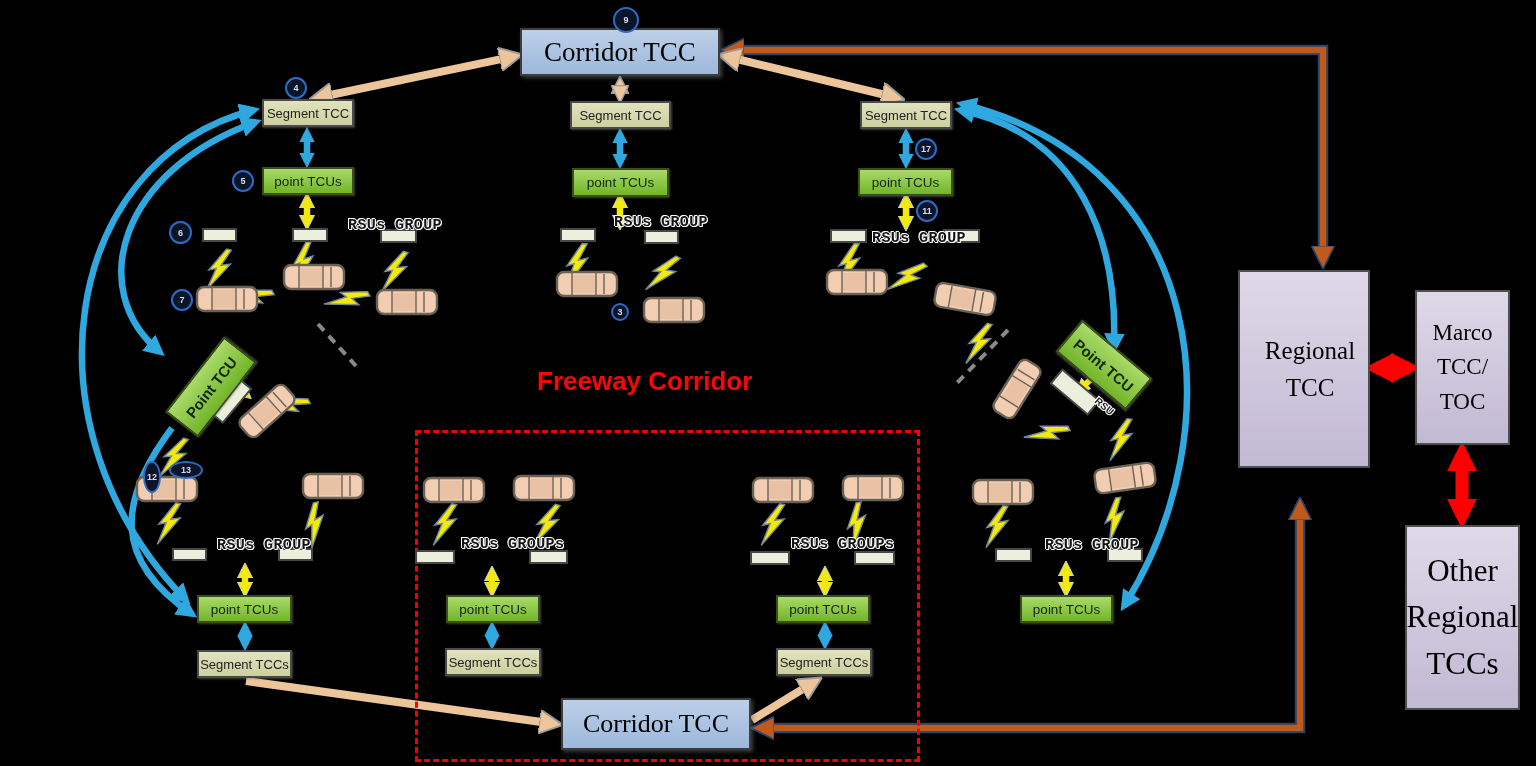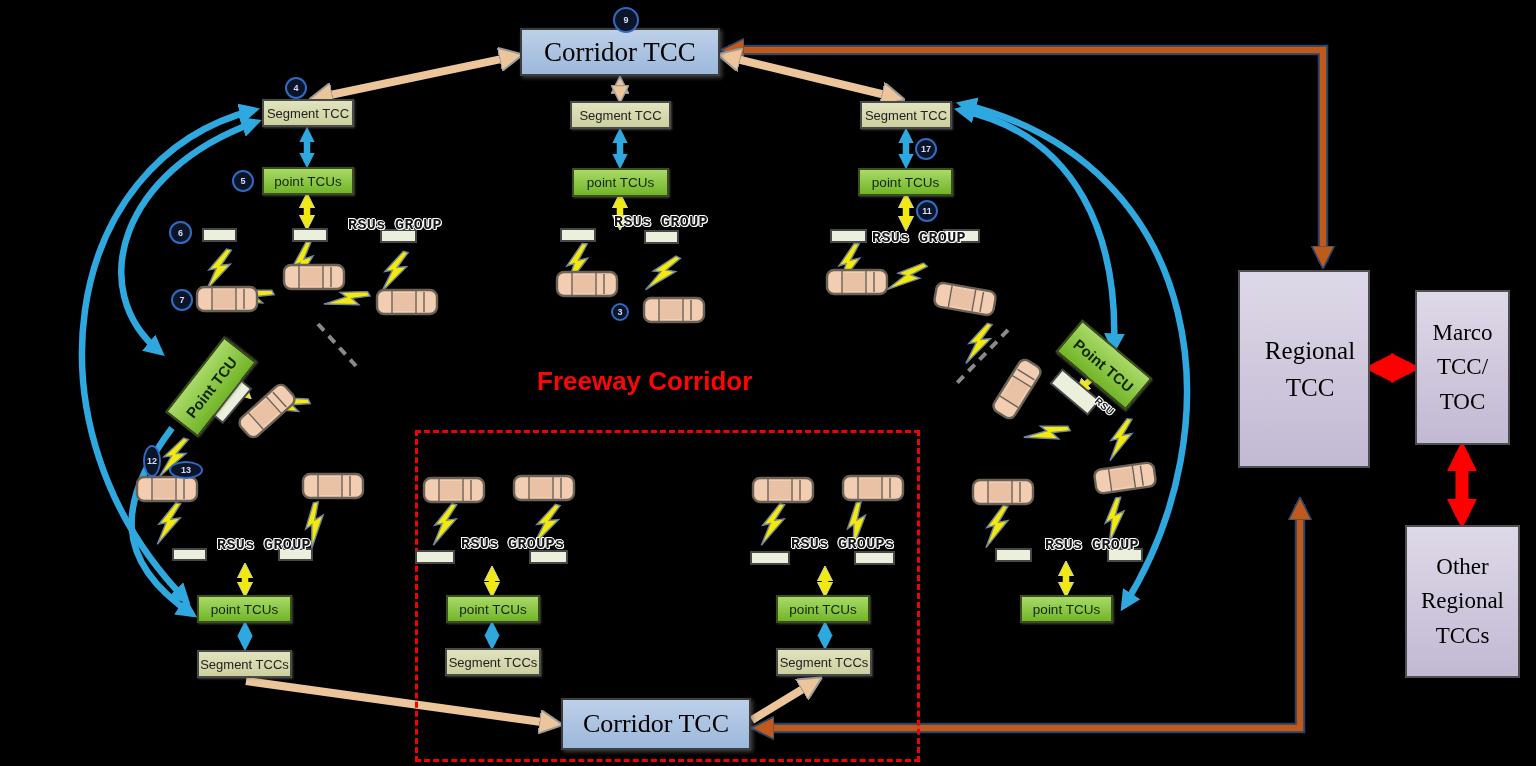--- a/index.html
+++ b/index.html
@@ -173,21 +173,21 @@
   <div class="box b-green" style="left:776px;top:595px;width:94px;height:28px;">point TCUs</div>
   <div class="box b-olive" style="left:776px;top:648px;width:96px;height:28px;">Segment TCCs</div>
 
   <div class="box b-green" style="left:1020px;top:595px;width:93px;height:28px;">point TCUs</div>
 
   <div class="box b-green rotbox" style="left:163px;top:366px;width:96px;height:42px;transform:rotate(-52deg);">Point TCU</div>
   <div class="box b-green rotbox" style="left:1058px;top:344px;width:92px;height:42px;transform:rotate(40deg);">Point TCU</div>
 
   <div class="box b-lav" style="left:1238px;top:270px;width:132px;height:198px;padding-left:12px;">Regional TCC</div>
   <div class="box b-lav" style="left:1415px;top:290px;width:95px;height:155px;font-size:23px;">Marco TCC/ TOC</div>
-  <div class="box b-lav" style="left:1405px;top:525px;width:115px;height:153px;font-size:23px;">Other Regional TCCs</div>
+  <div class="box b-lav" style="left:1405px;top:525px;width:115px;height:185px;font-size:31px;">Other Regional TCCs</div>
 
   <div class="b-rsu" style="left:202px;top:228px;width:35px;height:14px;"></div>
   <div class="b-rsu" style="left:292px;top:228px;width:36px;height:14px;"></div>
   <div class="b-rsu" style="left:380px;top:229px;width:37px;height:14px;"></div>
   <div class="b-rsu" style="left:560px;top:228px;width:36px;height:14px;"></div>
   <div class="b-rsu" style="left:644px;top:230px;width:35px;height:14px;"></div>
   <div class="b-rsu" style="left:830px;top:229px;width:37px;height:14px;"></div>
   <div class="b-rsu" style="left:943px;top:229px;width:37px;height:14px;"></div>
   <div class="b-rsu" style="left:172px;top:548px;width:35px;height:13px;"></div>
   <div class="b-rsu" style="left:278px;top:548px;width:35px;height:13px;"></div>
@@ -209,16 +209,16 @@
   <div class="zone" style="left:537px;top:366px;font-size:26px;text-align:right;">Freeway Corridor</div>
 
   <div class="badge" style="left:613px;top:7px;width:26px;height:26px;">9</div>
   <div class="badge" style="left:285px;top:77px;width:22px;height:22px;">4</div>
   <div class="badge" style="left:232px;top:170px;width:22px;height:22px;">5</div>
   <div class="badge" style="left:169px;top:221px;width:23px;height:23px;">6</div>
   <div class="badge" style="left:171px;top:289px;width:22px;height:22px;">7</div>
   <div class="badge" style="left:611px;top:303px;width:18px;height:18px;">3</div>
   <div class="badge" style="left:915px;top:138px;width:22px;height:22px;">17</div>
   <div class="badge" style="left:916px;top:200px;width:22px;height:22px;">11</div>
-  <div class="badge" style="left:143px;top:445px;width:18px;height:32px;">12</div>
+  <div class="badge" style="left:143px;top:461px;width:18px;height:32px;">12</div>
   <div class="badge" style="left:169px;top:461px;width:34px;height:18px;">13</div>
 
 </div>
 
 </body></html>

